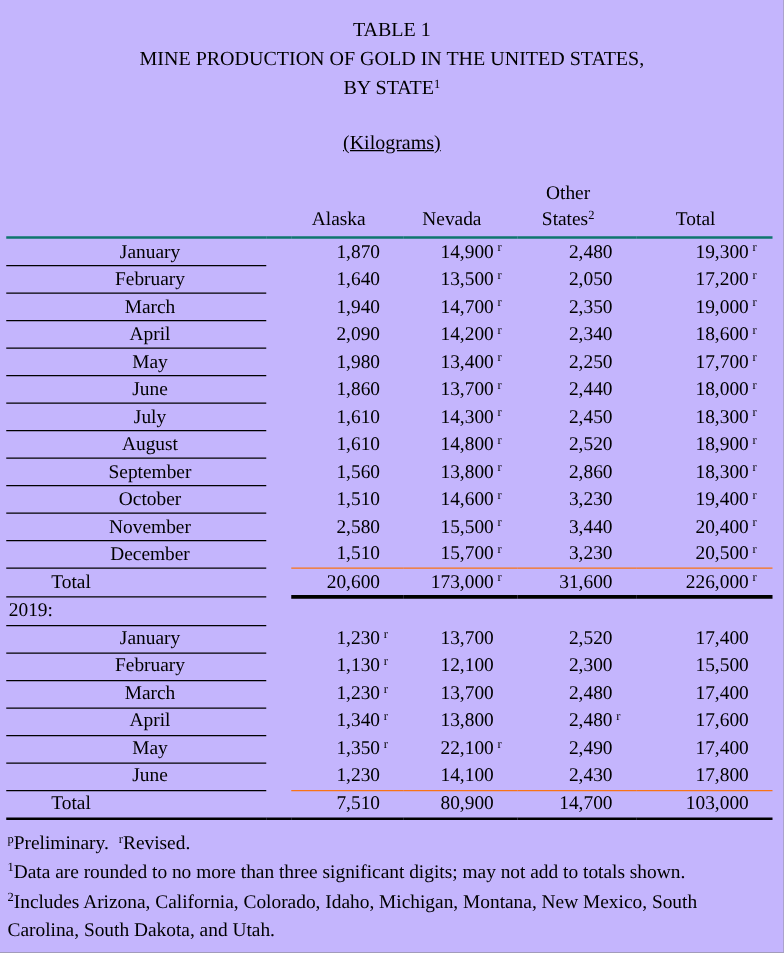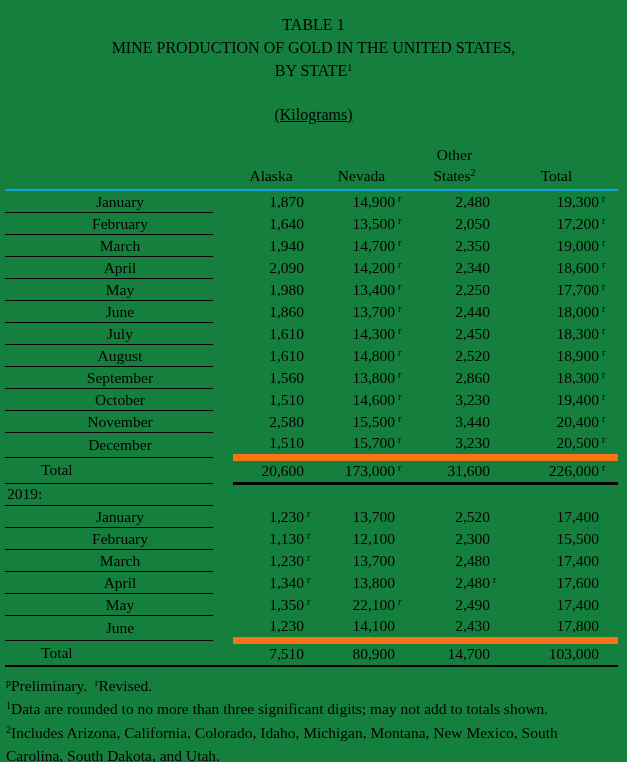--- a/index.html
+++ b/index.html
@@ -1,43 +1,43 @@
 <!DOCTYPE html>
 <html><head>
 <meta charset="utf-8">
 <style>
   html, body { margin: 0; padding: 0; background: #888; }
   .page {
-    width: 627px; height: 762px; background: #15803d; color: #000000;
+    width: 627px; height: 762px; background: #c4b5fd; color: #000000;
     font-family: "Liberation Serif", "DejaVu Serif", serif;
     overflow: hidden; position: relative; margin: 0 auto;
   }
   .titles { text-align: center; padding-top: 13px; font-size: 16px; line-height: 23px; }
   .units { margin-top: 21px; text-decoration: underline; }
   .sup { font-size: 10px; position: relative; top: -5px; line-height: 0; }
 
   table.tbl { border-collapse: collapse; table-layout: fixed; margin: 14px 0 0 5px; }
   col.c-label { width: 208px; } col.c-gap { width: 20px; }
   col.c-a { width: 90px; } col.c-n { width: 91px; } col.c-o { width: 95px; } col.c-t { width: 109px; }
   th, td { padding: 0; font-weight: normal; font-size: 15.5px; }
-  th.hcell { border-bottom: 2px solid #0ea5e9; vertical-align: bottom; 
+  th.hcell { border-bottom: 2px solid #0f766e; vertical-align: bottom; 
              height: 46px; padding-right: 14px; padding-bottom: 3px; font-family: Liberation Serif, serif; }
   th.hcell.lblh { padding: 0; }
   .htop { line-height: 21px; }
   .hbot { line-height: 21px; }
   tbody td { height: 21px; vertical-align: middle; }
   td.lbl { border-bottom: 1px solid #000; text-align: left; white-space: nowrap; }
   td.year-ind { padding-left: 2px; }
   td.month-ind { padding-left: 22px; text-align: center; }
   td.tot-ind { padding-left: 36px; }
   td.n { text-align: right; white-space: nowrap; }
   .num { display: inline-block; }
   .rm { display: inline-block; width: 16px; font-size: 10px; position: relative; top: -5px;
         padding-left: 3px; text-align: left; }
-  td.topline { border-top: 7px solid #f97316; }
+  td.topline { border-top: 1px solid #f97316; }
   td.thickbot { border-bottom: 3px solid #000; }
   td.fullbot { border-bottom: 2px solid #000; }
 
   .footnotes { margin: 7px 15px 0 6px; font-size: 15.5px; line-height: 23.5px; width: 600px; }
   .fnline { }
   .fnline .sup + span { }
   .fnline .seg2 { margin-left: 8px; }
 </style>
 </head>
 <body>

